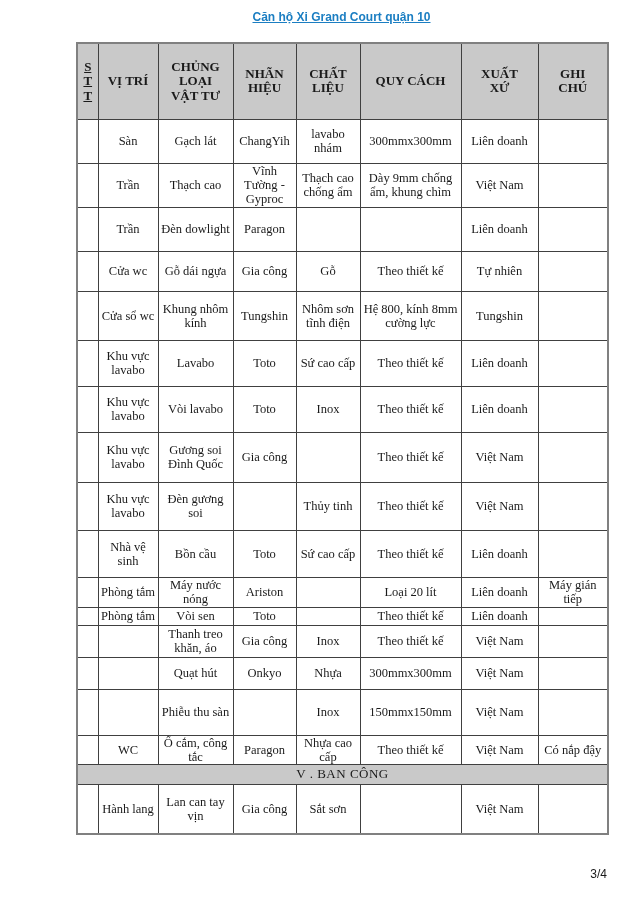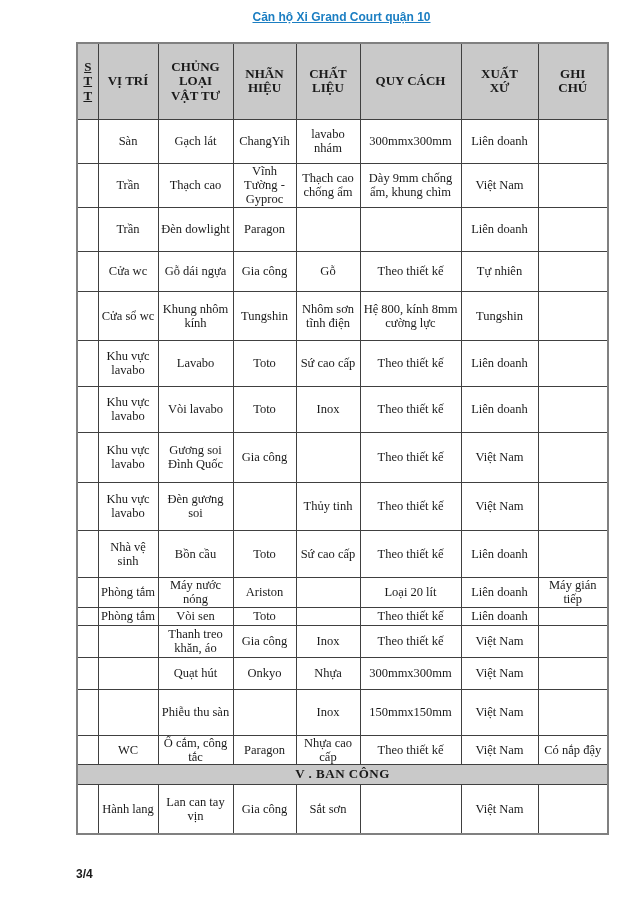--- a/index.html
+++ b/index.html
@@ -29,25 +29,25 @@
     border:1px solid var(--grid);
     text-align:center;vertical-align:middle;overflow:hidden;
   }
   th{
     background:var(--header-bg);
     font-size:13px;font-weight:bold;line-height:1.1;padding:0 9px;
   }
   .th-stt{word-break:break-all;padding:16px 2px;text-decoration:underline;}
   thead tr{height:45px;}
   td{font-size:12.5px;line-height:1.12;padding:0 2px;}
-  .section-cell{background:var(--header-bg);font-weight:bold;font-size:13px;letter-spacing:0.5px;}
+  .section-cell{background:var(--header-bg);font-weight:normal;font-size:13px;letter-spacing:0.5px;}
   .footer{
-    position:absolute;left:76px;top:867px;width:531px;text-align:left;
+    position:absolute;left:76px;top:867px;width:531px;text-align:right;
     font-family:"Liberation Sans","DejaVu Sans",sans-serif;
-    font-weight:bold;font-size:12px;color:#1a1a1a;
+    font-weight:normal;font-size:12px;color:#1a1a1a;
   }
 </style>
 </head>
 <body>
 
 <div class="page">
 
   <div class="title-wrap">
     <a class="doc-title">Căn hộ Xi Grand Court quận 10</a>
   </div>

